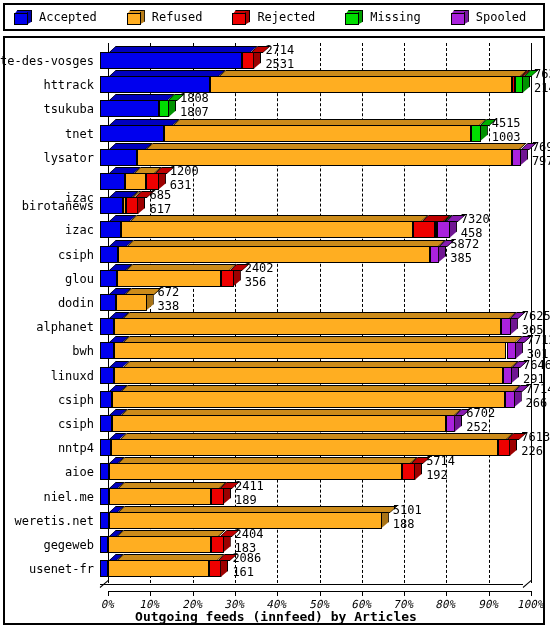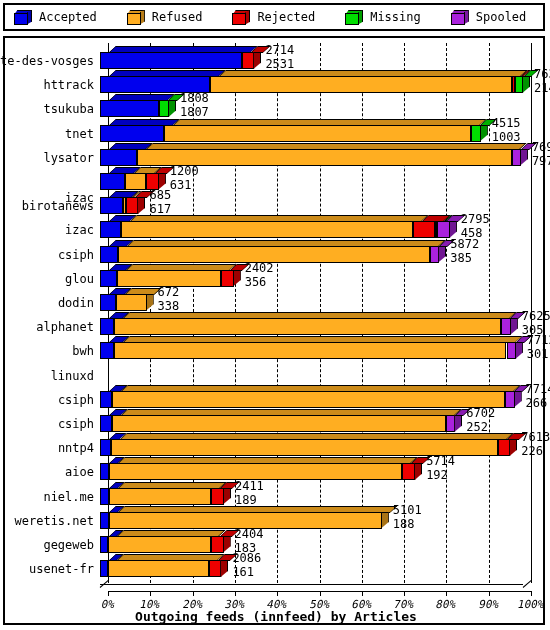--- a/index.html
+++ b/index.html
@@ -237,21 +237,21 @@
           <div class="seg-top" style="left: 28.727px; top: 0px; width: 291.87px; background: rgb(204, 139, 26); transform: skewX(-48deg); transform-origin: left bottom;"></div>
           <div class="seg" style="left: 20.727px; width: 291.87px; background: rgb(255, 174, 33);"></div>
           <div class="seg-top" style="left: 320.597px; top: 0px; width: 22.419px; background: rgb(190, 0, 0); transform: skewX(-48deg); transform-origin: left bottom;"></div>
           <div class="seg" style="left: 312.597px; width: 22.419px; background: rgb(238, 0, 0);"></div>
           <div class="seg-top" style="left: 343.016px; top: 0px; width: 2.115px; background: rgb(0, 177, 0); transform: skewX(-48deg); transform-origin: left bottom;"></div>
           <div class="seg" style="left: 335.016px; width: 2.115px; background: rgb(0, 221, 0);"></div>
           <div class="seg-top" style="left: 345.131px; top: 0px; width: 12.69px; background: rgb(136, 27, 177); transform: skewX(-48deg); transform-origin: left bottom;"></div>
           <div class="seg" style="left: 337.131px; width: 12.69px; background: rgb(170, 34, 221);"></div>
           <div class="cap" style="left: 348.821px; background: rgb(112, 22, 146);"></div>
           <div class="vlabel" style="left: 360.821px; top: -2px;">
-            <div>2795</div>
+            <div>7320</div>
             <div style="margin-top: 2px;">458</div>
           </div>
         </div>
         <div class="bar-row" style="top: 201.6px; width: 431px;">
           <div class="seg-top" style="left: 8px; top: 0px; width: 17.766px; background: rgb(0, 0, 190); transform: skewX(-48deg); transform-origin: left bottom;"></div>
           <div class="seg" style="left: 0px; width: 17.766px; background: rgb(0, 0, 238);"></div>
           <div class="seg-top" style="left: 25.766px; top: 0px; width: 312.174px; background: rgb(204, 139, 26); transform: skewX(-48deg); transform-origin: left bottom;"></div>
           <div class="seg" style="left: 17.766px; width: 312.174px; background: rgb(255, 174, 33);"></div>
           <div class="seg-top" style="left: 337.94px; top: 0px; width: 9.306px; background: rgb(136, 27, 177); transform: skewX(-48deg); transform-origin: left bottom;"></div>
           <div class="seg" style="left: 329.94px; width: 9.306px; background: rgb(170, 34, 221);"></div>
@@ -302,20 +302,33 @@
           <div class="seg-top" style="left: 8px; top: 0px; width: 13.959px; background: rgb(0, 0, 190); transform: skewX(-48deg); transform-origin: left bottom;"></div>
           <div class="seg" style="left: 0px; width: 13.959px; background: rgb(0, 0, 238);"></div>
           <div class="seg-top" style="left: 21.959px; top: 0px; width: 392.544px; background: rgb(204, 139, 26); transform: skewX(-48deg); transform-origin: left bottom;"></div>
           <div class="seg" style="left: 13.959px; width: 392.544px; background: rgb(255, 174, 33);"></div>
           <div class="seg-top" style="left: 414.503px; top: 0px; width: 9.306px; background: rgb(136, 27, 177); transform: skewX(-48deg); transform-origin: left bottom;"></div>
           <div class="seg" style="left: 406.503px; width: 9.306px; background: rgb(170, 34, 221);"></div>
           <div class="cap" style="left: 414.809px; background: rgb(112, 22, 146);"></div>
           <div class="vlabel" style="left: 426.809px; top: -2px;">
             <div>7712</div>
             <div style="margin-top: 2px;">301</div>
+          </div>
+        </div>
+        <div class="bar-row" style="top: 322.6px; width: 431px;">
+          <div class="seg-top" style="left: 8px; top: 0px; width: 13.536px; background: rgb(0, 0, 190); transform: skewX(-48deg); transform-origin: left bottom;"></div>
+          <div class="seg" style="left: 0px; width: 13.536px; background: rgb(0, 0, 238);"></div>
+          <div class="seg-top" style="left: 21.536px; top: 0px; width: 389.16px; background: rgb(204, 139, 26); transform: skewX(-48deg); transform-origin: left bottom;"></div>
+          <div class="seg" style="left: 13.536px; width: 389.16px; background: rgb(255, 174, 33);"></div>
+          <div class="seg-top" style="left: 410.696px; top: 0px; width: 9.306px; background: rgb(136, 27, 177); transform: skewX(-48deg); transform-origin: left bottom;"></div>
+          <div class="seg" style="left: 402.696px; width: 9.306px; background: rgb(170, 34, 221);"></div>
+          <div class="cap" style="left: 411.002px; background: rgb(112, 22, 146);"></div>
+          <div class="vlabel" style="left: 423.002px; top: -2px;">
+            <div>7646</div>
+            <div style="margin-top: 2px;">291</div>
           </div>
         </div>
         <div class="bar-row" style="top: 346.8px; width: 431px;">
           <div class="seg-top" style="left: 8px; top: 0px; width: 12.267px; background: rgb(0, 0, 190); transform: skewX(-48deg); transform-origin: left bottom;"></div>
           <div class="seg" style="left: 0px; width: 12.267px; background: rgb(0, 0, 238);"></div>
           <div class="seg-top" style="left: 20.267px; top: 0px; width: 392.967px; background: rgb(204, 139, 26); transform: skewX(-48deg); transform-origin: left bottom;"></div>
           <div class="seg" style="left: 12.267px; width: 392.967px; background: rgb(255, 174, 33);"></div>
           <div class="seg-top" style="left: 413.234px; top: 0px; width: 9.306px; background: rgb(136, 27, 177); transform: skewX(-48deg); transform-origin: left bottom;"></div>
           <div class="seg" style="left: 405.234px; width: 9.306px; background: rgb(170, 34, 221);"></div>
           <div class="cap" style="left: 413.54px; background: rgb(112, 22, 146);"></div>

